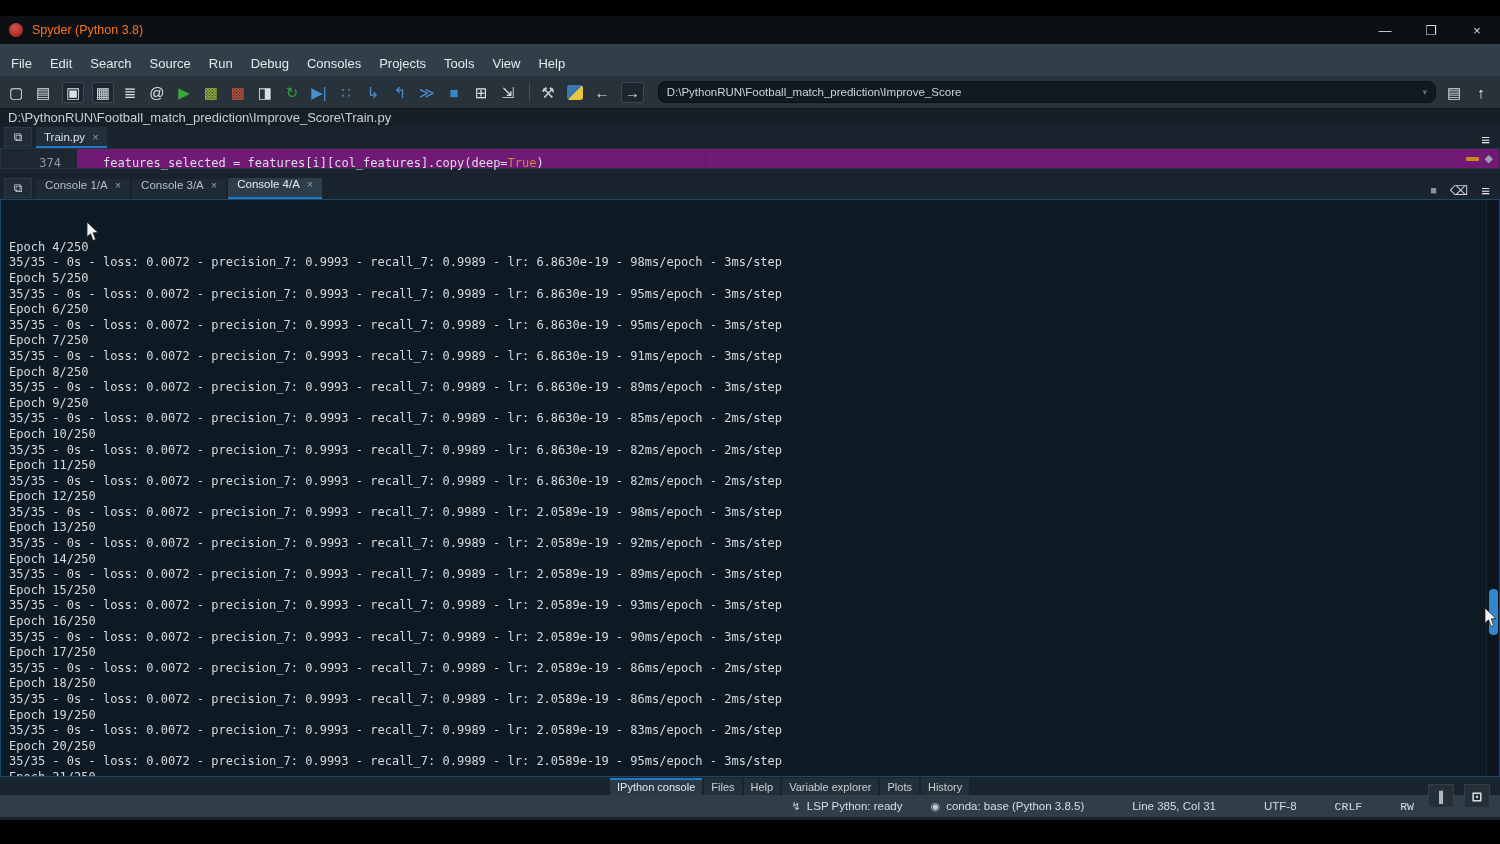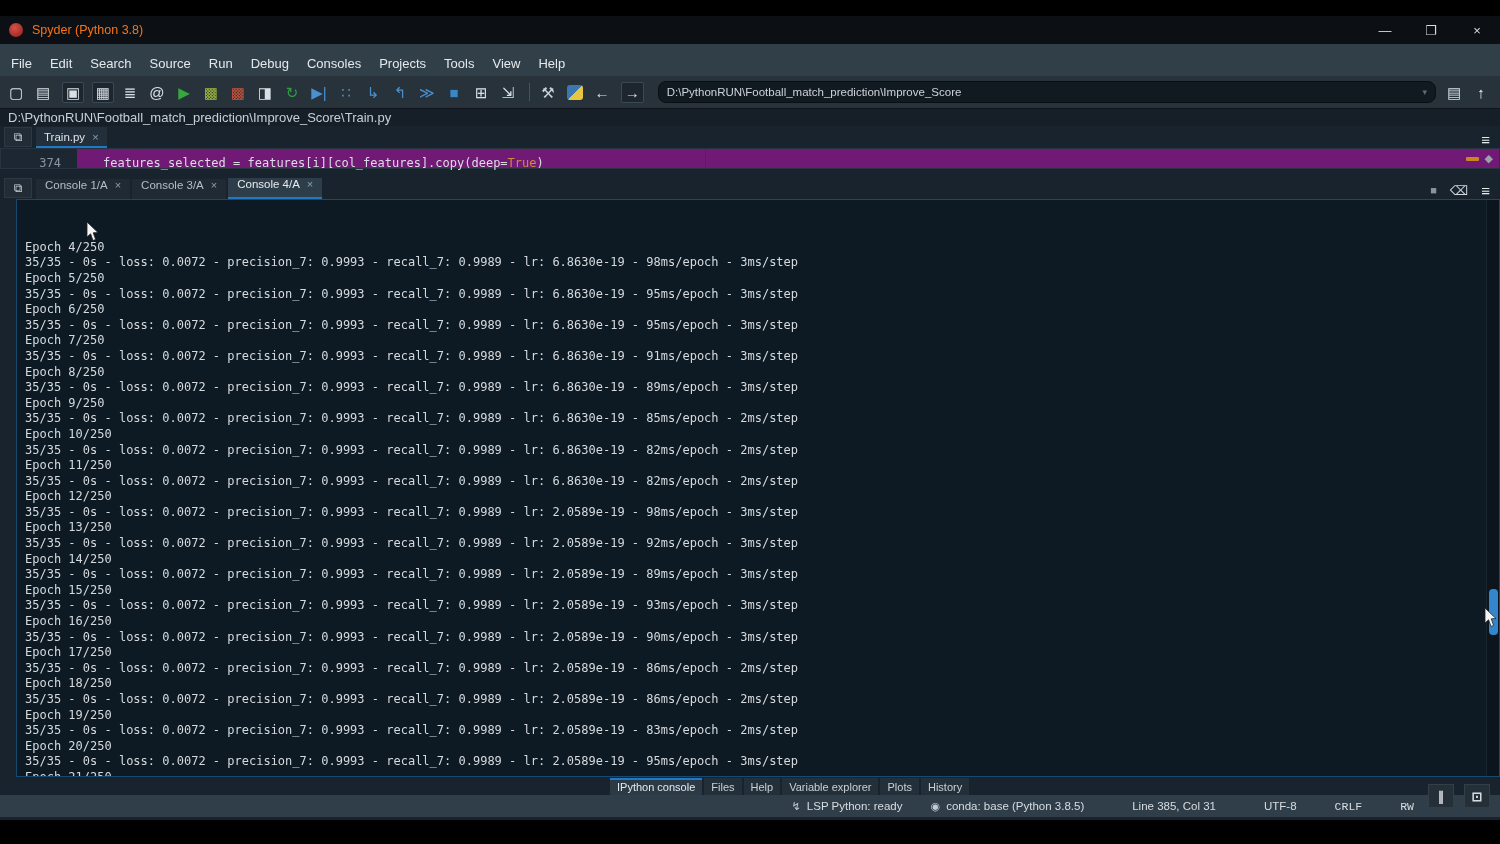--- a/index.html
+++ b/index.html
@@ -55,21 +55,21 @@
 
   
   .contabbar { height:22px; background:#19232d; display:flex; align-items:flex-end; }
   .con-tab { height:20px; background:#1f2a34; color:#b3bfc8; font-size:11.5px; display:flex; padding:0 9px; margin-right:2px; }
   .con-tab.active { background:#2e3d4a; color:#e7ebee; border-bottom:2px solid #1f79c4; height:21px; }
   .con-icons { margin-left:auto; display:flex; align-items:center; padding-right:10px; gap:13px; }
   .con-icon { font-size:13px; color:#cfd6dc; line-height:1; }
   .icon-interrupt { color:#8a949d; font-size:11px; }
 
   
-  .console { height:578px; background:#0e1a23; border:1px solid #184a70; overflow:hidden; position:relative;margin-left:16px; }
+  .console { height:578px; background:#0e1a23; border:1px solid #184a70; overflow:hidden; position:relative; }
   .clines { margin-top:-7px; padding-left:8px; font-family:"DejaVu Sans Mono", monospace; font-size:12px; line-height:15.6px; color:#d5dade; white-space:pre; }
   .scrollbar { position:absolute; right:0; top:0; bottom:0; width:13px; background:#0c151d; border-left:1px solid #1a2530; }
   .scroll-handle { position:absolute; left:2px; width:9px; top:389px; height:46px; background:#3287cc; border-radius:4px; }
 
   
   .bottabs { height:18px; background:#19232d; display:flex; align-items:flex-end; }
   .bt-spacer { width:610px; }
   .bot-tab { height:17px; background:#243039; color:#c8d0d6; font-size:11px; line-height:15px; padding:4px 7px; margin-right:2px; border-top:2px solid transparent; display:flex; align-items:center; }
   .bot-tab.active { background:#2c3a45; color:#e5eaed; border-top:2px solid #1f79c4; }
 

